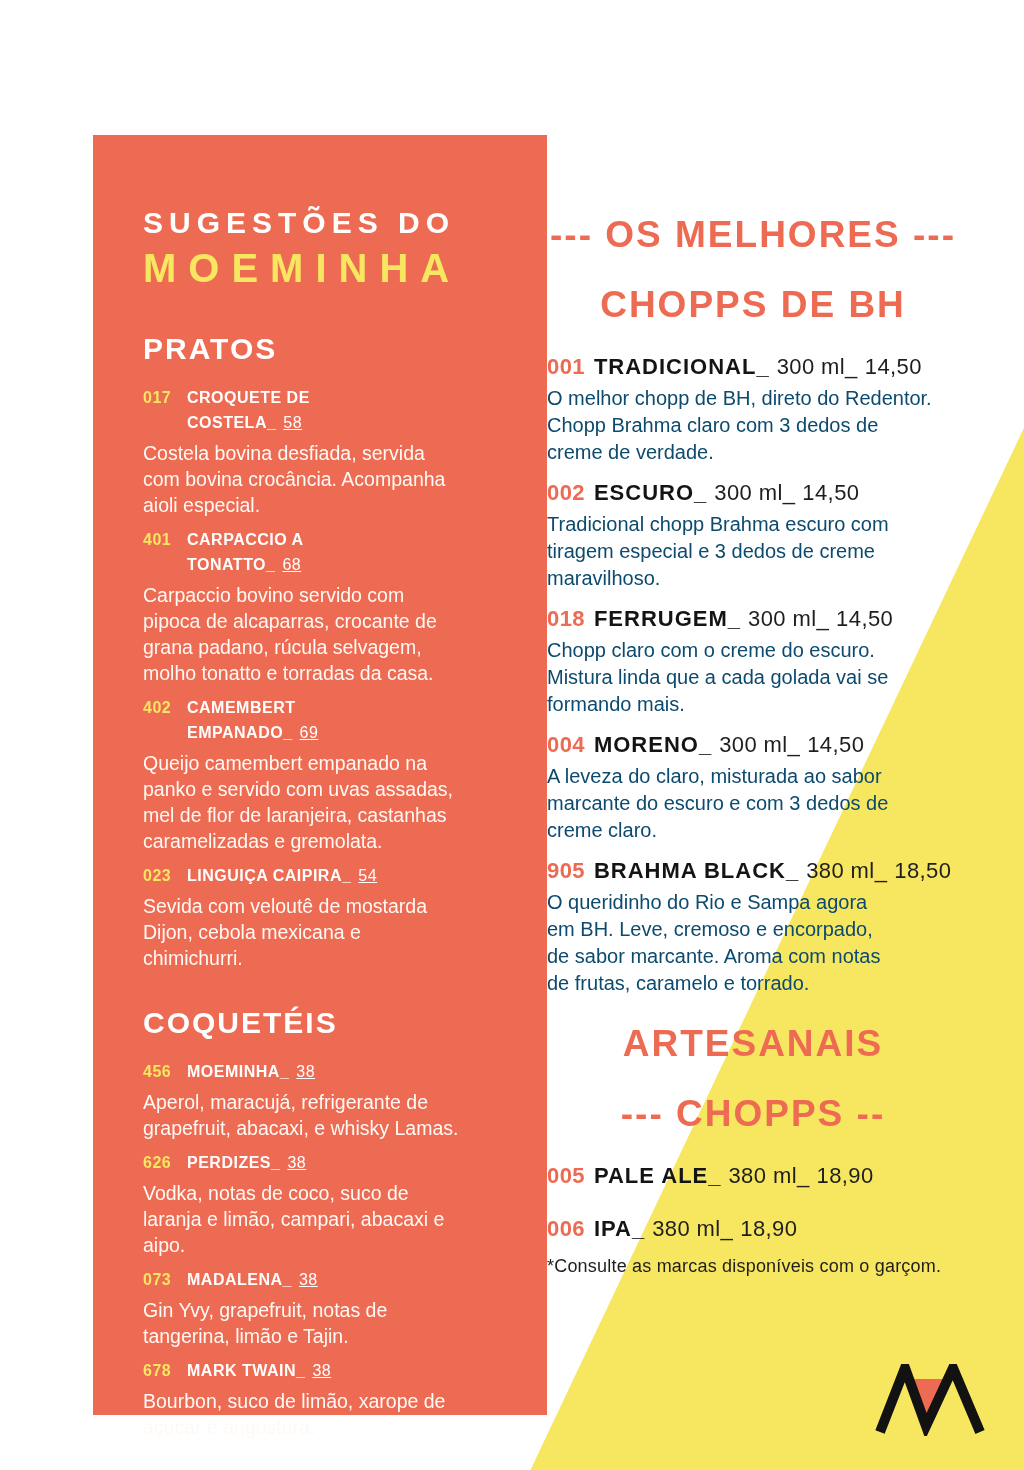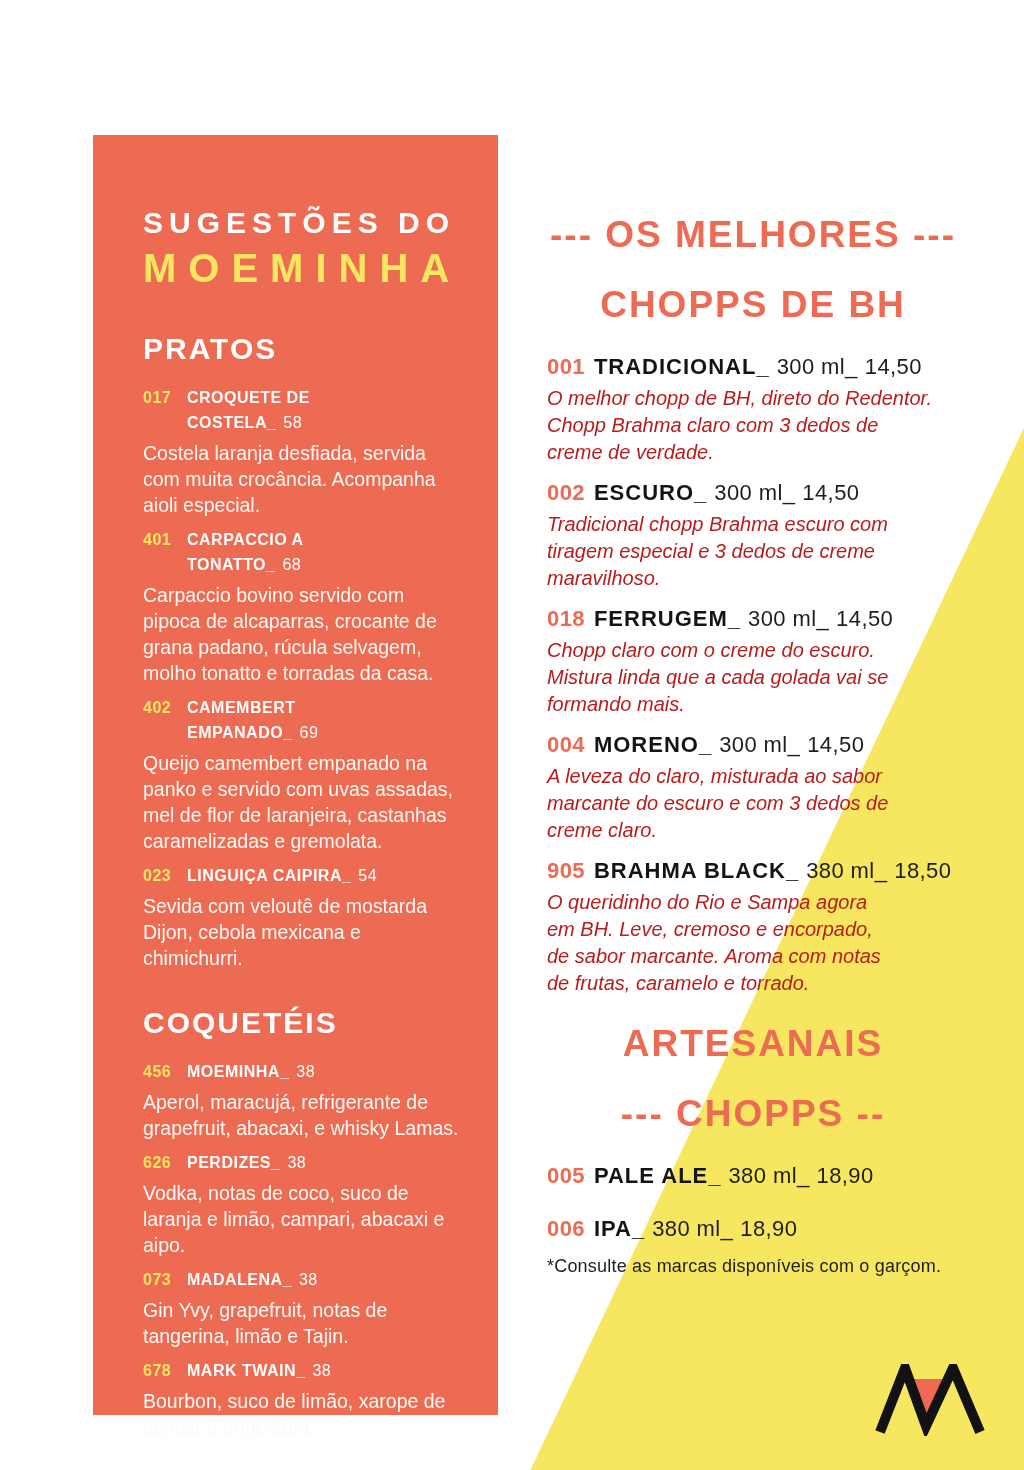--- a/index.html
+++ b/index.html
@@ -8,64 +8,63 @@
     background:#ffffff;font-family:"Liberation Sans",sans-serif;
     -webkit-font-smoothing:antialiased;
   }
   
   .yellow-tri{
     position:absolute;inset:0;background:#F7E65F;
     clip-path:polygon(100% 29.1%,51.8% 100%,100% 100%);
   }
   
   .card{
-    position:absolute;left:93px;top:135px;width:405px;height:1280px;
+    position:absolute;left:93px;top:135px;width:454px;height:1280px;
     background:#ED6B52;box-sizing:border-box;
     padding:70px 38px 0 50px;color:#ffffff;
   }
   .card-title1{
     font-size:30px;font-weight:bold;letter-spacing:6px;line-height:36px;color:#ffffff;
   }
   .card-title2{
     font-size:40px;font-weight:bold;letter-spacing:12px;line-height:46px;
     color:#F7E65F;margin-top:4px;white-space:nowrap;
   }
   .sec-heading{
     font-size:30px;font-weight:bold;letter-spacing:2px;line-height:48px;
     color:#ffffff;margin:34px 0 12px;
   }
   .sec-heading.second{margin-top:28px;}
   .l-item{margin-bottom:9px;}
   .l-line{display:flex;font-size:16px;line-height:25px;letter-spacing:.5px;}
   .l-num{flex:0 0 44px;font-weight:bold;color:#F7E65F;}
   .l-name{flex:1;font-weight:bold;}
   .l-name b{white-space:pre-line;font-weight:bold;}
-  .l-price{font-weight:normal;margin-left:7px;}
+  .l-price{font-weight:normal;margin-left:7px;text-decoration:underline;}
   .l-desc{
     font-size:19.5px;line-height:26px;margin:5px 0 0;
     color:#FFF9F5;max-width:318px;font-weight:normal;
   }
   
   .rcol{position:absolute;left:547px;top:188px;width:412px;}
   .r-heading{
     text-align:center;color:#ED6B52;font-weight:bold;
     font-size:37px;line-height:46px;letter-spacing:2px;white-space:nowrap;margin-top:24px;
   }
   .r-head-block{margin-bottom:24px;}
   .r-head-block.second{margin-top:0;}
   .r-item{margin-bottom:12px;}
   .r-line{font-size:22px;line-height:30px;color:#1E1E1E;letter-spacing:.4px;white-space:nowrap;}
   .r-num{color:#ED6B52;font-weight:bold;margin-right:9px;}
   .r-name{font-weight:bold;letter-spacing:1px;color:#141414;}
   .r-size{font-weight:normal;margin-left:7px;}
   .r-price{font-weight:normal;margin-left:7px;}
   .r-desc{
-    font-size:20px;line-height:27px;margin:3px 0 0;color:#b91c1c;
+    font-size:20px;line-height:27px;margin:3px 0 0;color:#0c4a6e;
     max-width:392px;
-    font-style:italic;
   }
   .r-desc.narrow{max-width:345px;}
   .r-item.pad005{margin-bottom:23px;}
   .r-item.pad006{margin-bottom:12px;}
   .footnote{font-size:18px;color:#1E1E1E;margin:2px 0 0;letter-spacing:.2px;}
   
   .logo{position:absolute;left:875px;top:1364px;width:110px;height:72px;}
 </style>
 </head>
 <body>
@@ -77,21 +76,21 @@
   <div class="card-title2">MOEMINHA</div>
 
   <div class="sec-heading">PRATOS</div>
 
   <div class="l-item">
     <div class="l-line">
       <span class="l-num">017</span>
       <span class="l-name"><b>CROQUETE DE
 COSTELA_</b><span class="l-price">58</span></span>
     </div>
-    <p class="l-desc">Costela laranja desfiada, servida com muita crocância. Acompanha aioli especial.</p>
+    <p class="l-desc">Costela bovina desfiada, servida com bovina crocância. Acompanha aioli especial.</p>
   </div>
 
   <div class="l-item">
     <div class="l-line">
       <span class="l-num">401</span>
       <span class="l-name"><b>CARPACCIO A
 TONATTO_</b><span class="l-price">68</span></span>
     </div>
     <p class="l-desc">Carpaccio bovino servido com pipoca de alcaparras, crocante de grana padano, rúcula selvagem, molho tonatto e torradas da casa.</p>
   </div>

